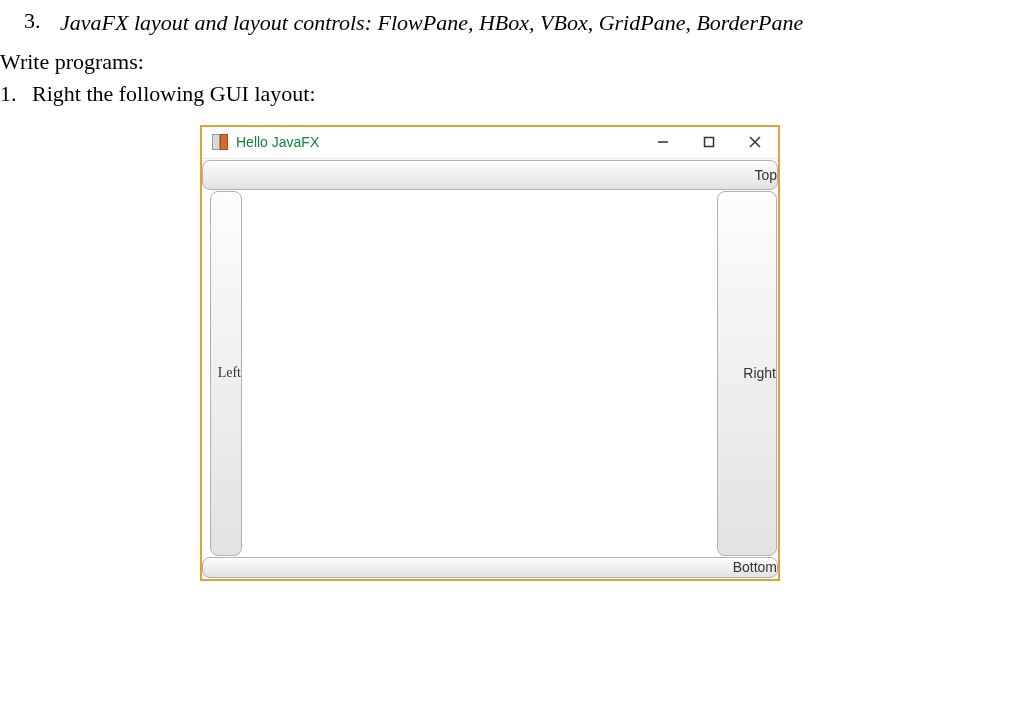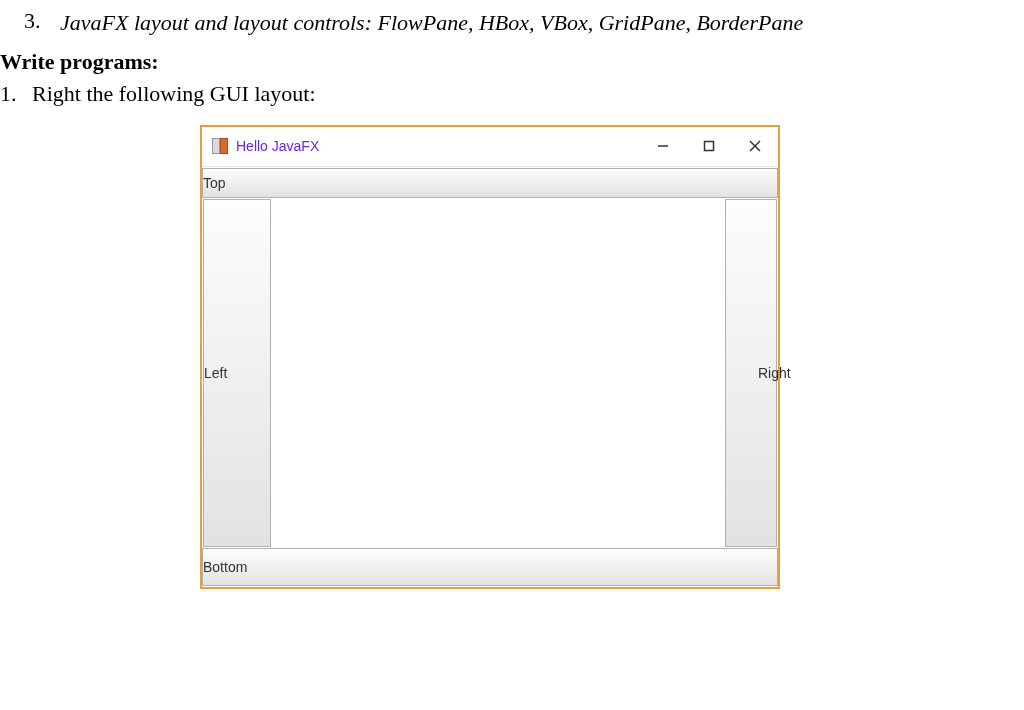--- a/index.html
+++ b/index.html
@@ -25,21 +25,21 @@
     .item-3 .num {
       width: 36px;
       flex-shrink: 0;
     }
     .item-3 .txt {
       flex: 1;
       line-height: 1.4;
       font-style: italic;
     }
     .write-heading {
-      font-weight: bold;
+      font-weight: normal;
       margin: 10px 0 6px 0;
     }
     .item-1 {
       display: flex;
       align-items: flex-start;
       margin: 0 40px 18px 0;
     }
     .item-1 .num {
       width: 32px;
       flex-shrink: 0;
@@ -51,26 +51,26 @@
     
     .window-wrap {
       margin-left: 200px;
       width: 580px;
       border: 2px solid #e2a23a;
       background: #fff;
     }
     .titlebar {
       display: flex;
       align-items: center;
-      height: 40px;
+      height: 32px;
       background: #ffffff;
       border-bottom: 1px solid #e8e8e8;
       font-family: "Segoe UI", Tahoma, Arial, sans-serif;
       font-size: 14px;
-      color: #6d28d9;
+      color: #15803d;
     }
     .titlebar .icon {
       width: 16px;
       height: 16px;
       margin: 0 8px 0 10px;
       display: inline-block;
       position: relative;
     }
     .titlebar .icon::before {
       content: "";
@@ -113,41 +113,42 @@
       font-size: 14px;
       color: #333;
     }
     .row-mid {
       display: flex;
       flex: 1;
     }
     .fx-button {
       background: linear-gradient(to bottom, #fdfdfd 0%, #f1f1f1 45%, #e2e2e2 100%);
       border: 1px solid #b0b0b0;
-      border-radius: 0;
+      border-radius: 8px;
       display: flex;
       align-items: center;
-      justify-content: flex-start;
+      justify-content: flex-end;
       color: #333;
       box-shadow: inset 0 1px 0 #ffffff;
     }
     .btn-top {
       height: 30px;
       margin: 1px 0;
     }
     .btn-bottom {
-      height: 38px;
+      height: 21px;
       margin: 1px 0;
     }
     .btn-left {
-      width: 68px;
-      margin: 0 1px;
+      width: 32px;
+      margin: 0 8px;
+      font-family: Liberation Serif, serif;
     }
     .btn-right {
-      width: 52px;
+      width: 60px;
       margin: 0 1px;
       padding-left: 32px;
     }
     .center-area {
       flex: 1;
       background: #ffffff;
     }
   </style>
 </head>
 <body>

